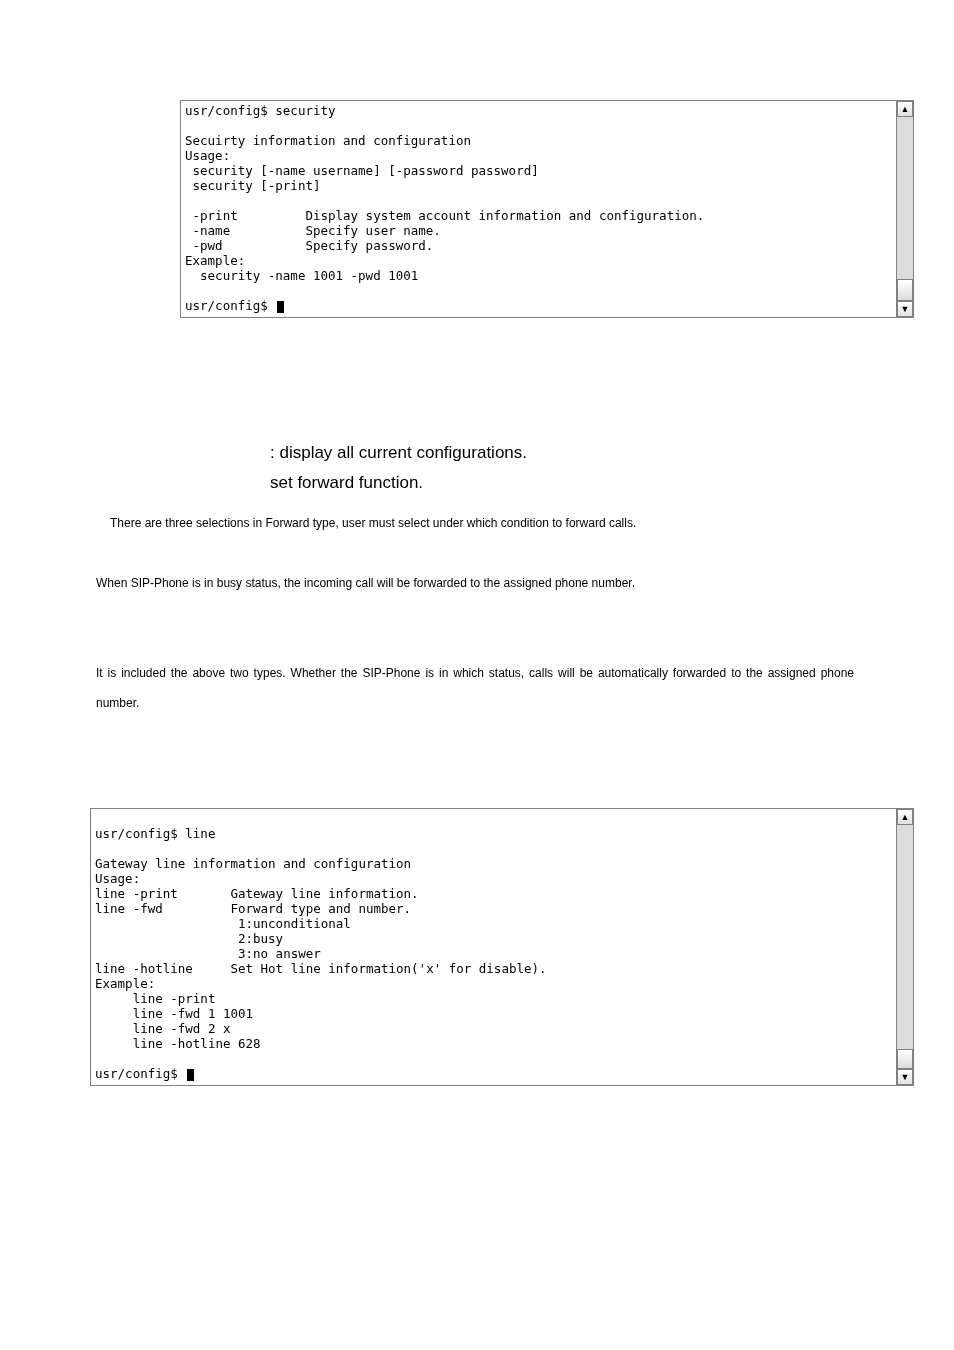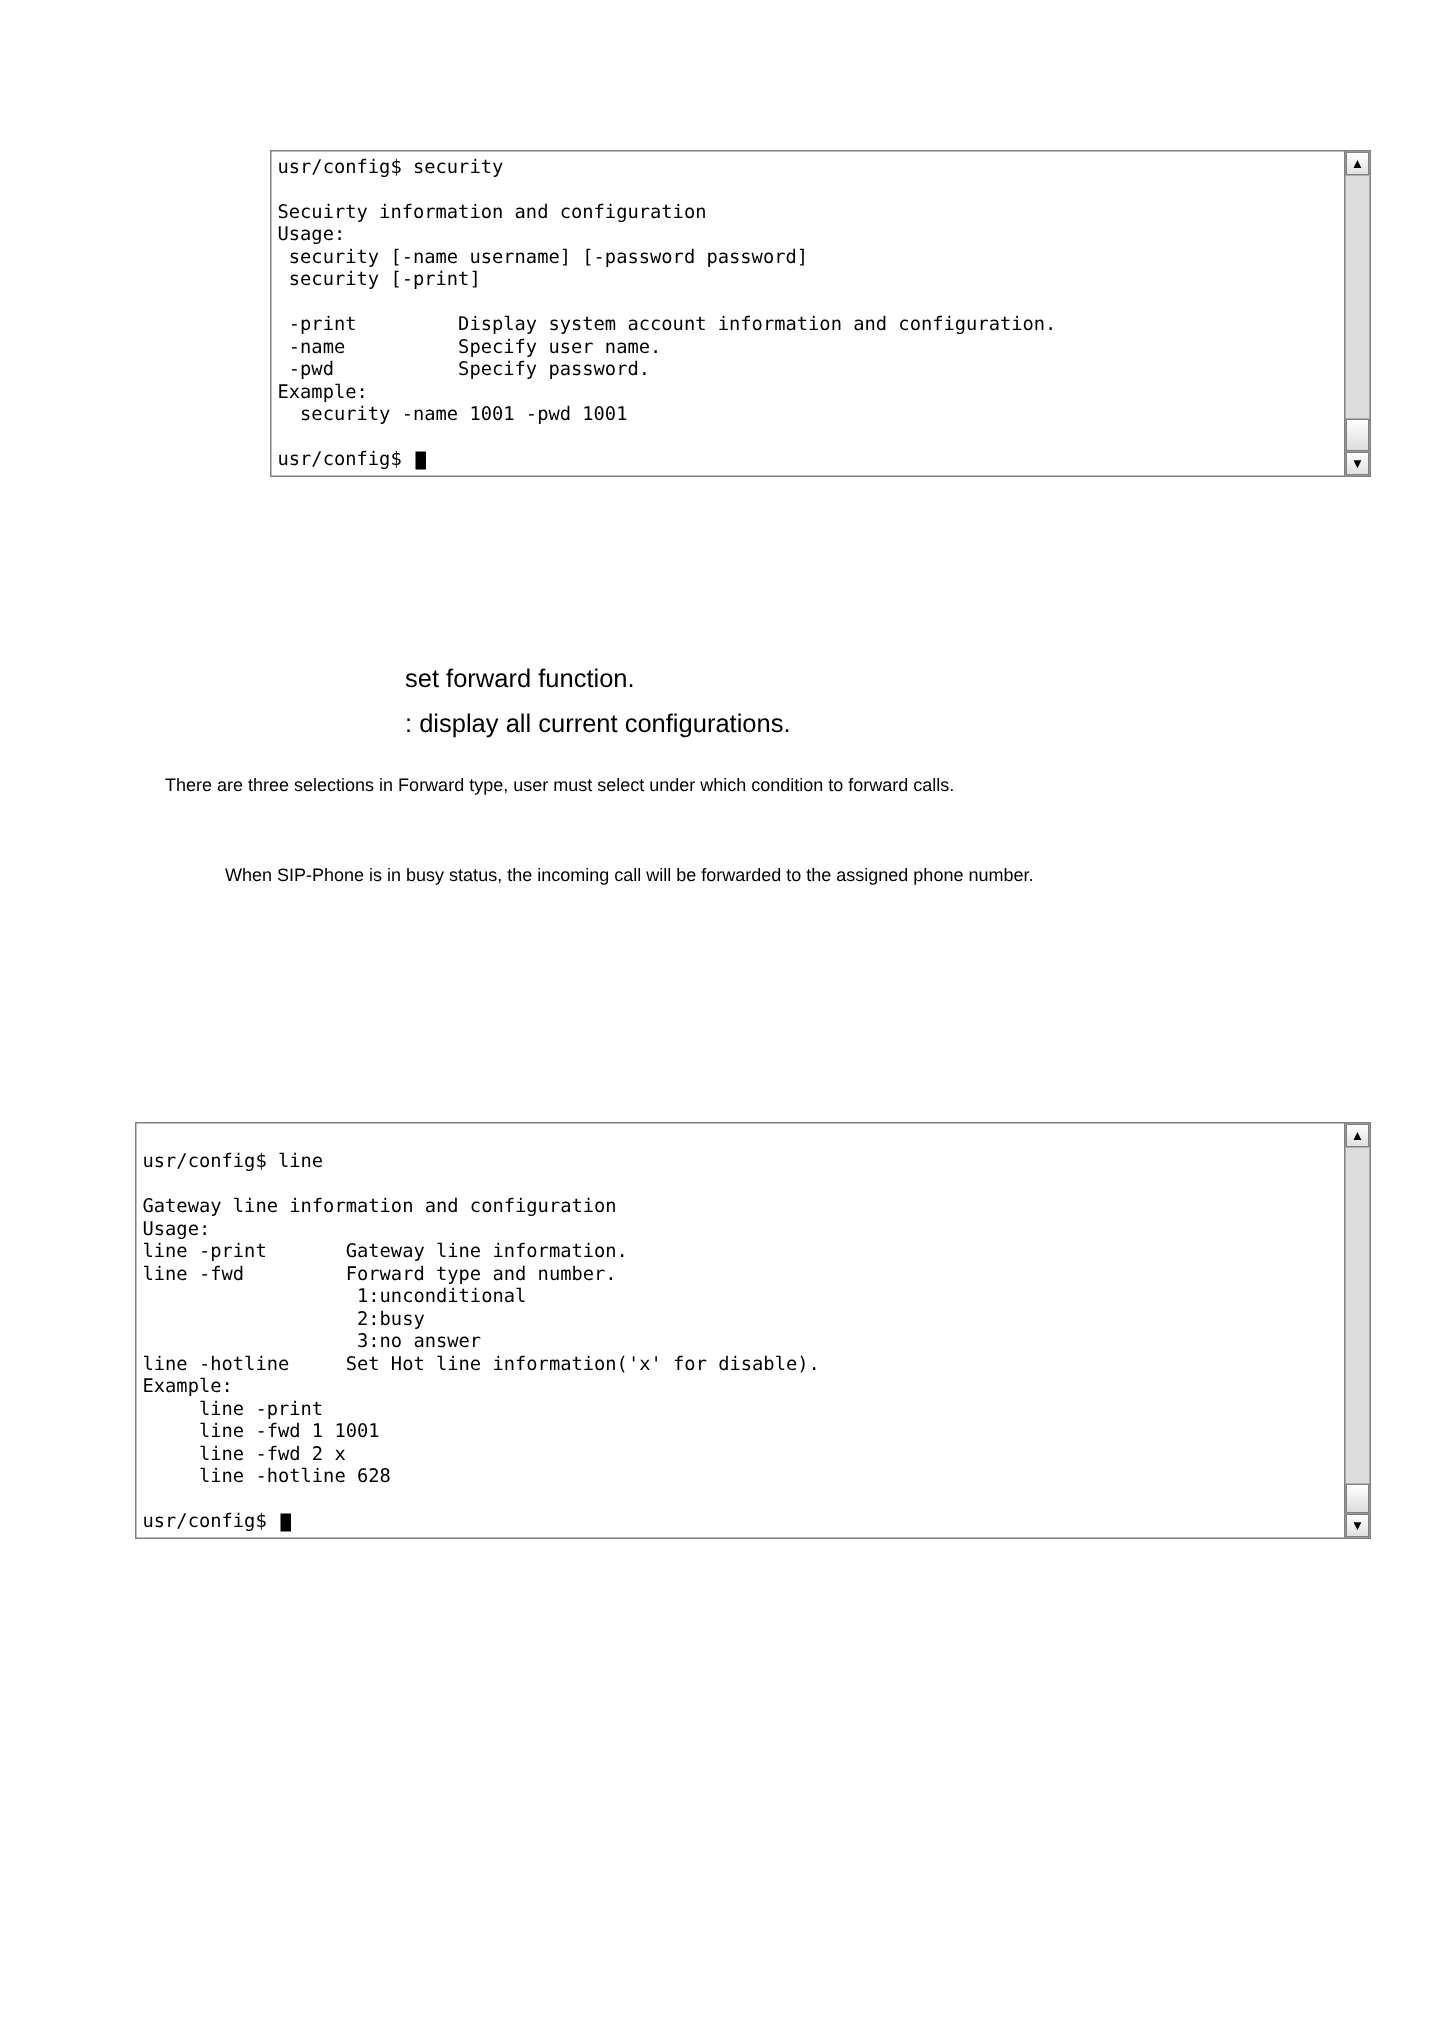--- a/index.html
+++ b/index.html
@@ -89,21 +89,21 @@
     vertical-align: text-bottom;
     margin-left: 2px;
   }
   .body-text {
     margin-left: 70px;
     margin-right: 60px;
     font-size: 12px;
     line-height: 30px;
   }
   .indent1 { margin-left: 70px; margin-right: 60px; }
-  .indent2 { margin-left: 110px; margin-right: 60px; text-align: justify; }
+  .indent2 { margin-left: 56px; margin-right: 60px; text-align: justify; }
   .para { margin-top: 0; margin-bottom: 0; }
   .gap-m { height: 30px; }
   .gap-l { height: 60px; }
   .gap-big { height: 120px; }
 
   .defline {
     font-size: 17px;
     line-height: 30px;
     margin-left: 230px;
     margin-right: 60px;
@@ -136,36 +136,37 @@
         <div class="sb-thumb"></div>
       </div>
       <div class="sb-btn">
           <span>▼</span>
         </div>
     </div>
   </div>
 
   <div class="gap-big"></div>
 
+  <div class="defline">: display all current configurations.</div>
   <div class="defline"> set forward function.</div>
-  <div class="defline">: display all current configurations.</div>
 
   <div style="height:10px"></div>
 
   <div class="body-text indent1 para">There are three selections in Forward type, user must select under which condition to forward calls.</div>
 
   <div class="gap-m"></div>
 
   <div class="body-text indent2 para">When SIP-Phone is in busy status, the incoming call will be forwarded to the assigned phone number.</div>
 
   <div class="gap-m"></div>
 
 
   <div class="gap-m"></div>
 
+  <div class="body-text indent2 para">It is included the above two types. Whether the SIP-Phone is in which status, calls will be automatically forwarded to the assigned phone number.</div>
 
   <div class="gap-m"></div>
 
 
   <div class="gap-l"></div>
 
   <div class="term-wrap wide">
     <div class="terminal"><span>
 usr/config$ line
 

